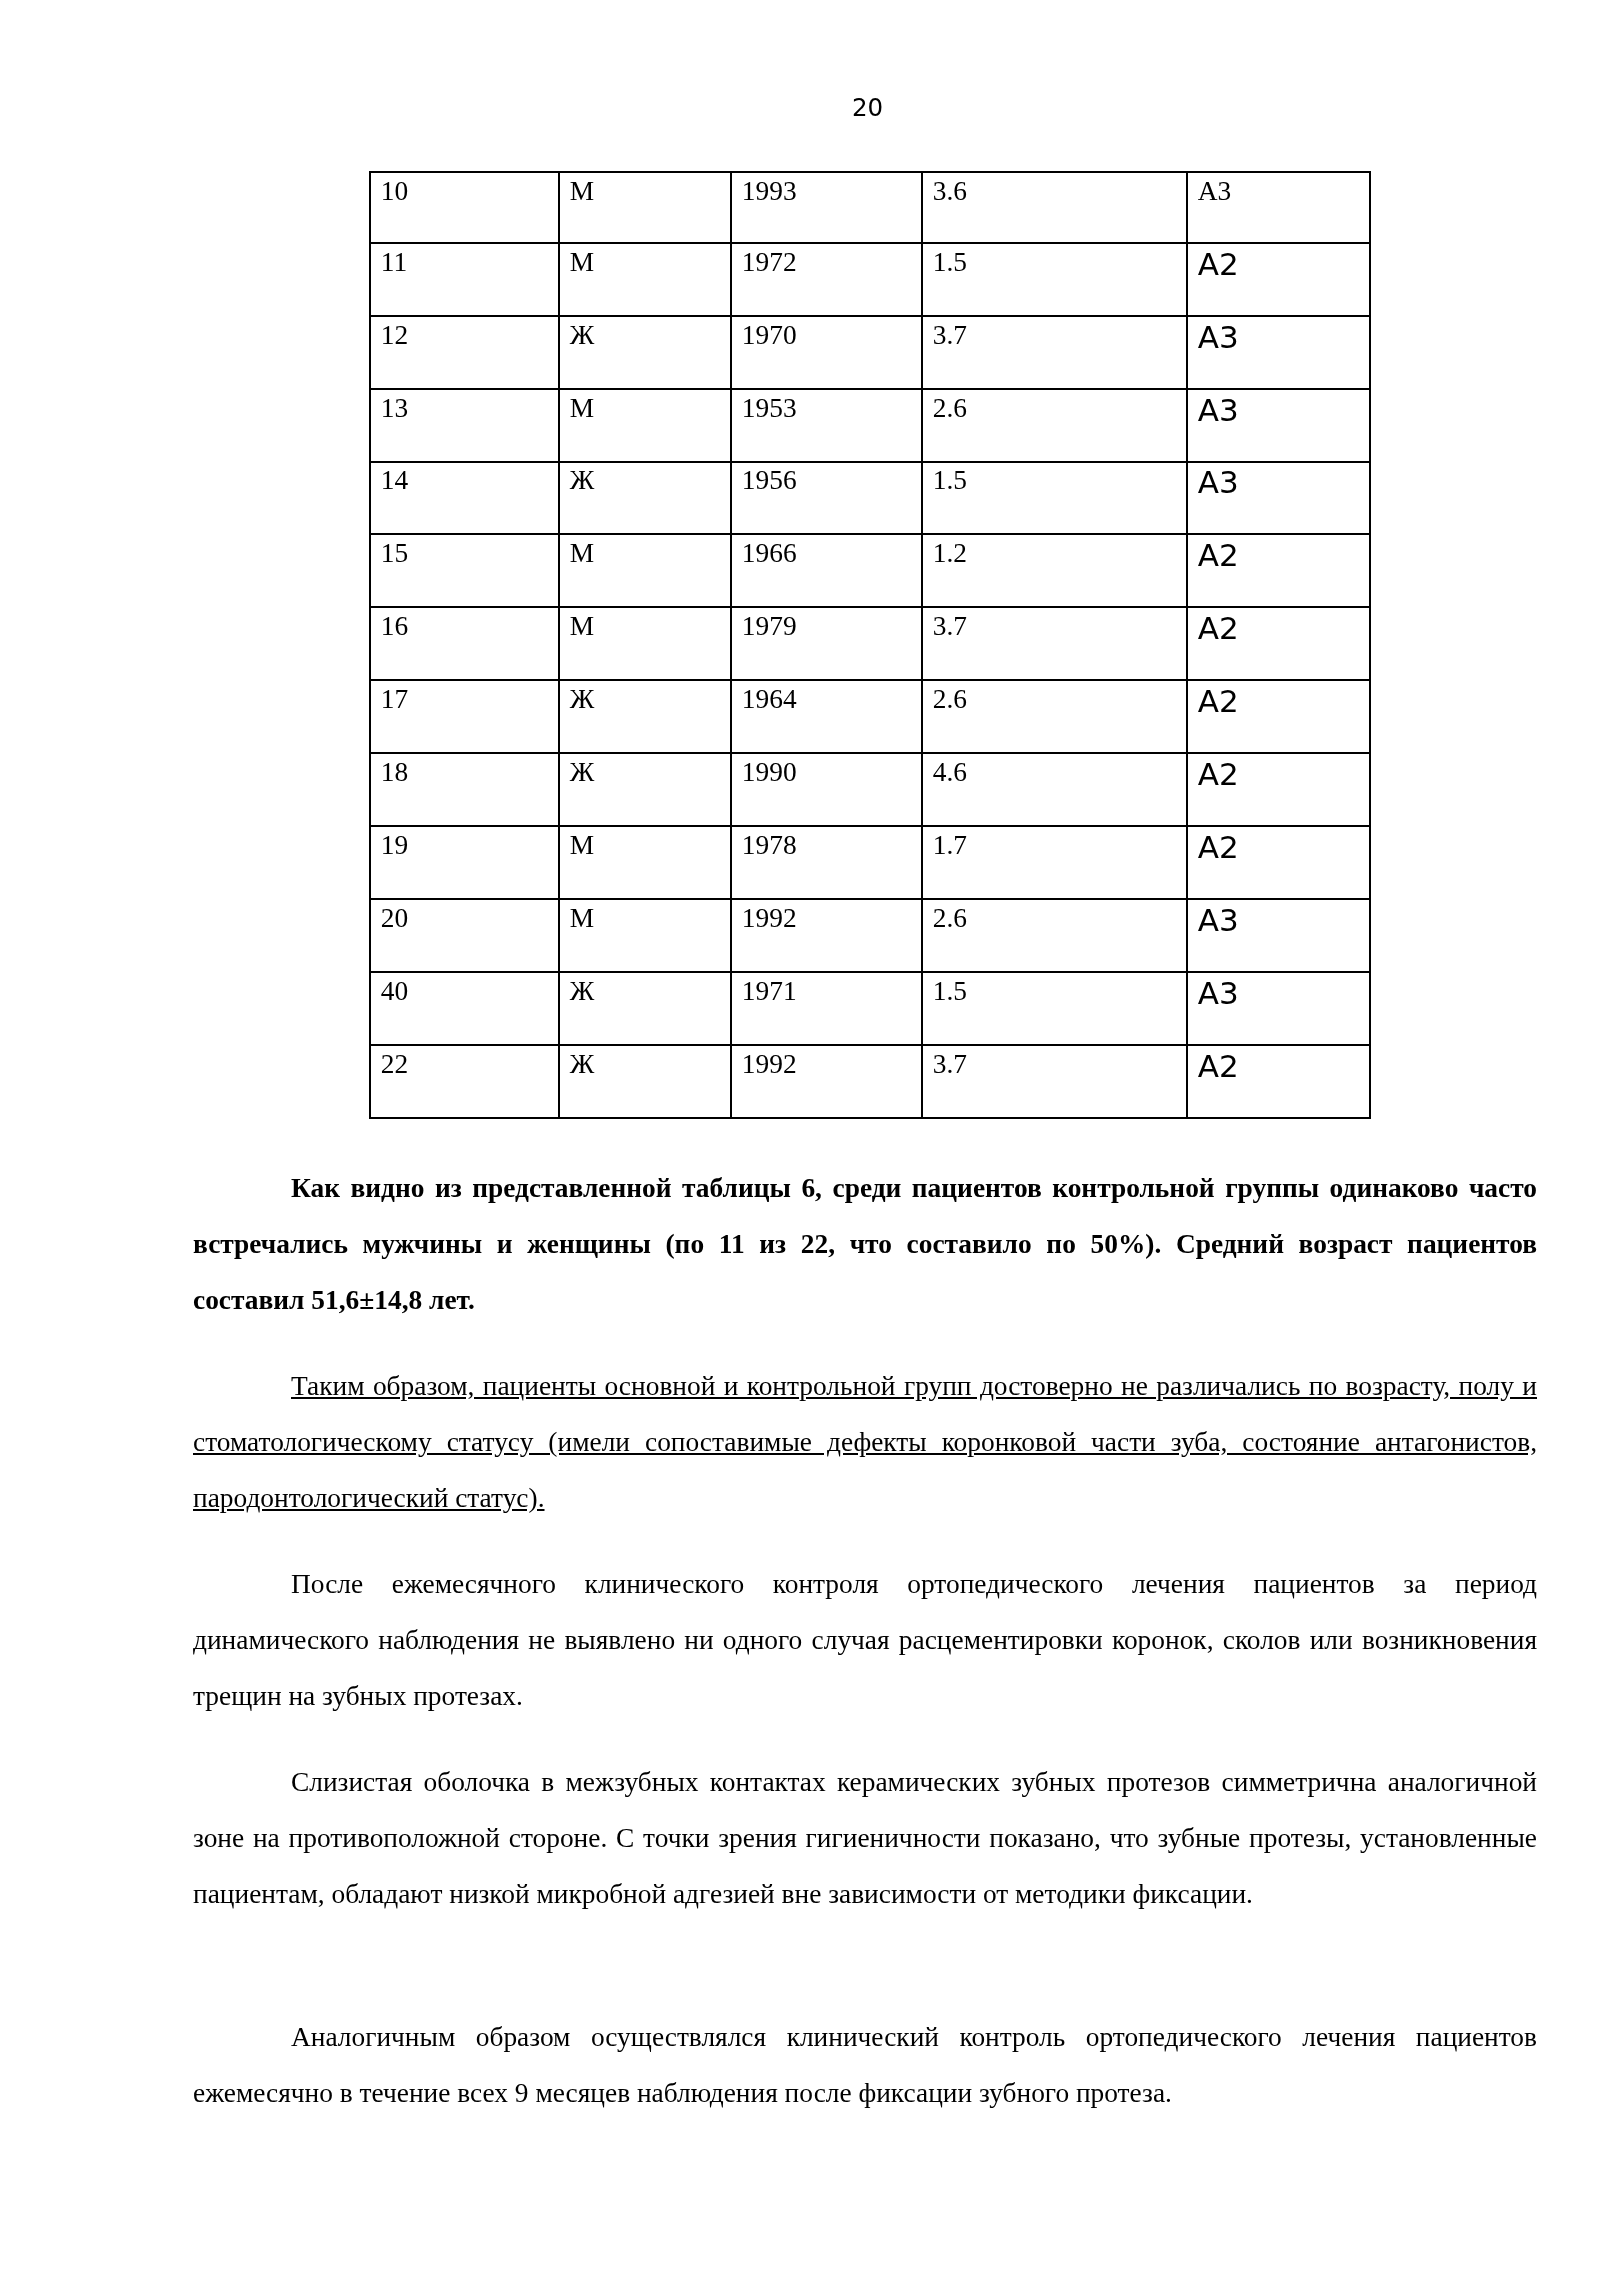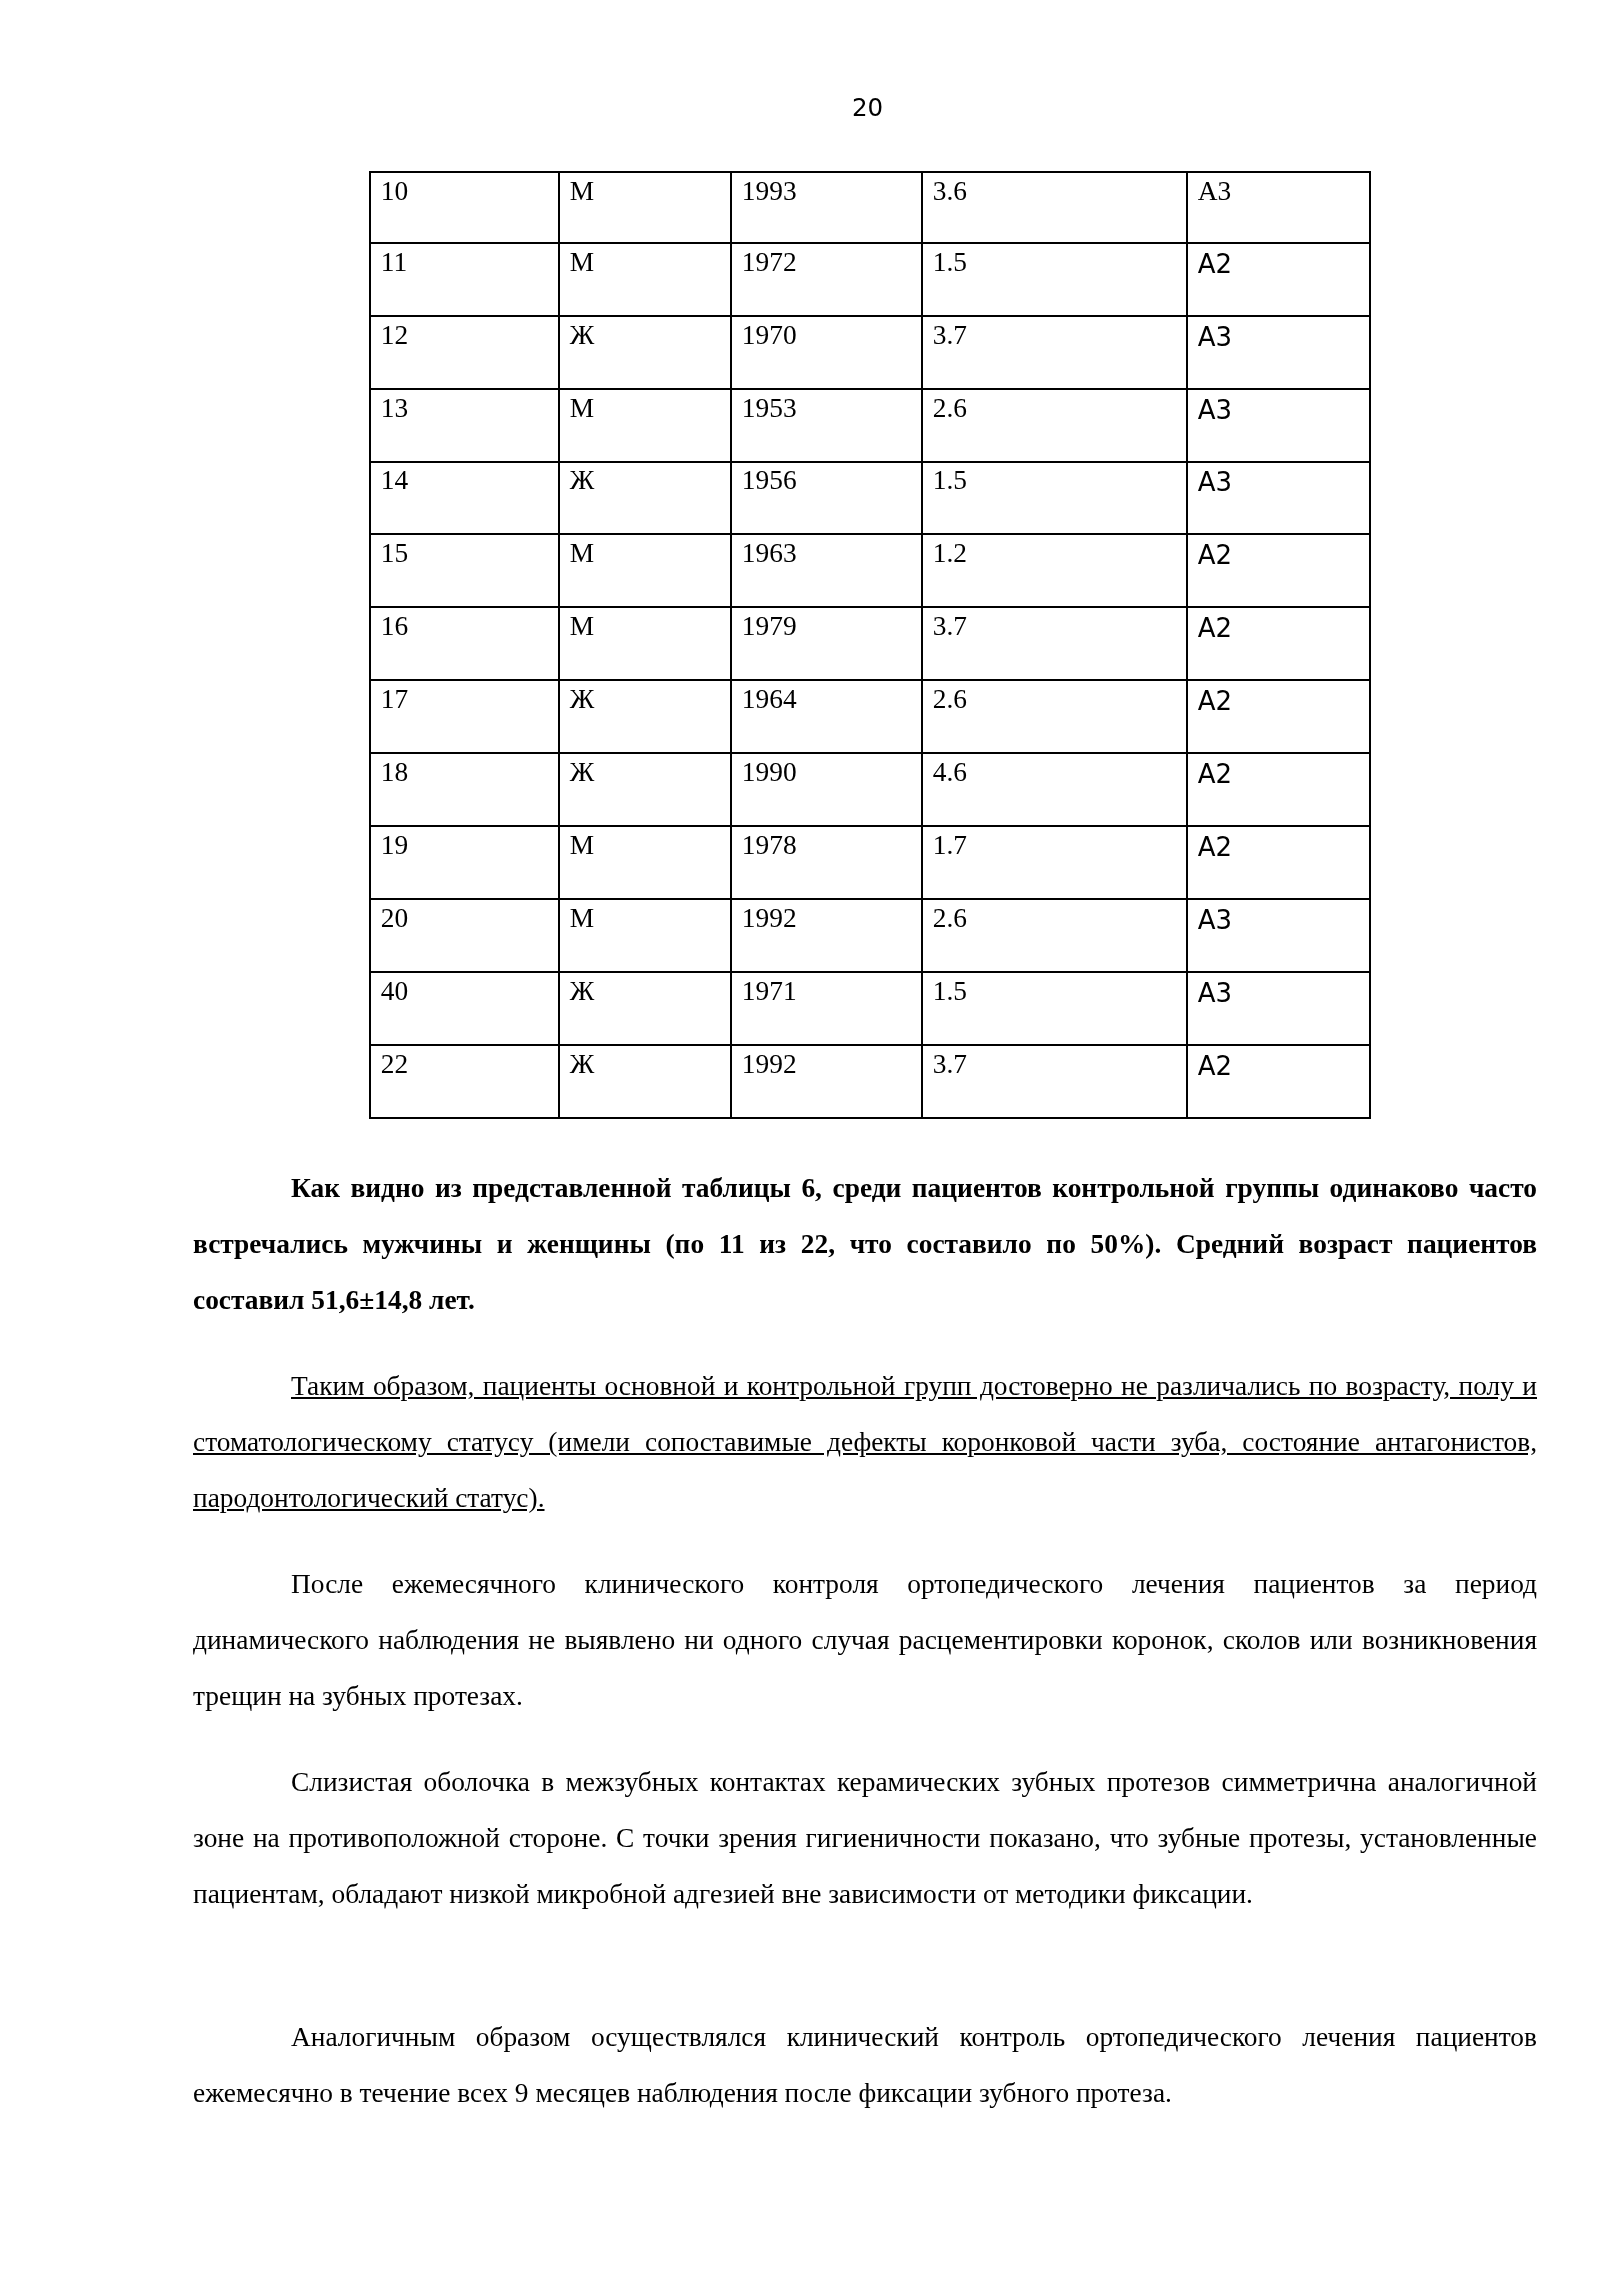--- a/index.html
+++ b/index.html
@@ -10,21 +10,21 @@
   }
   table.data-table {
     position: absolute; left: 369px; top: 171px;
     border-collapse: collapse; table-layout: fixed;
     font-family: "Liberation Serif", serif; font-size: 27.4px;
   }
   table.data-table td {
     border: 2.5px solid #000; height: 65px; vertical-align: top;
     padding: 3.9px 0 0 9.8px; line-height: 29px;
   }
-  table.data-table td.sans { font-family: "DejaVu Sans", sans-serif; font-size: 26px; padding-top: 5.9px; }
+  table.data-table td.sans { font-family: "DejaVu Sans", sans-serif; font-size: 31px; padding-top: 5.9px; }
   col.c1 { width: 189px; } col.c2 { width: 172px; } col.c3 { width: 191px; }
   col.c4 { width: 265px; } col.c5 { width: 183px; }
   .body-text {
     position: absolute; left: 193px; width: 1344px;
     font-family: "Liberation Serif", serif; font-size: 27.4px;
     line-height: 56px; text-align: justify; margin: 0;
   }
   .body-text p { margin: 0; text-indent: 98px; text-align: justify; }
   #para1 { top: 1160px; font-weight: bold; } #para2 { top: 1358px; text-decoration: underline; } #para3 { top: 1556px; }
   #para4 { top: 1754px; } #para5 { top: 2009px; }
@@ -74,21 +74,21 @@
       <tr>
         <td>14</td>
         <td>Ж</td>
         <td>1956</td>
         <td>1.5</td>
         <td class="sans">A3</td>
       </tr>
       <tr>
         <td>15</td>
         <td>М</td>
-        <td>1963</td>
+        <td>1966</td>
         <td>1.2</td>
         <td class="sans">A2</td>
       </tr>
       <tr>
         <td>16</td>
         <td>М</td>
         <td>1979</td>
         <td>3.7</td>
         <td class="sans">A2</td>
       </tr>

